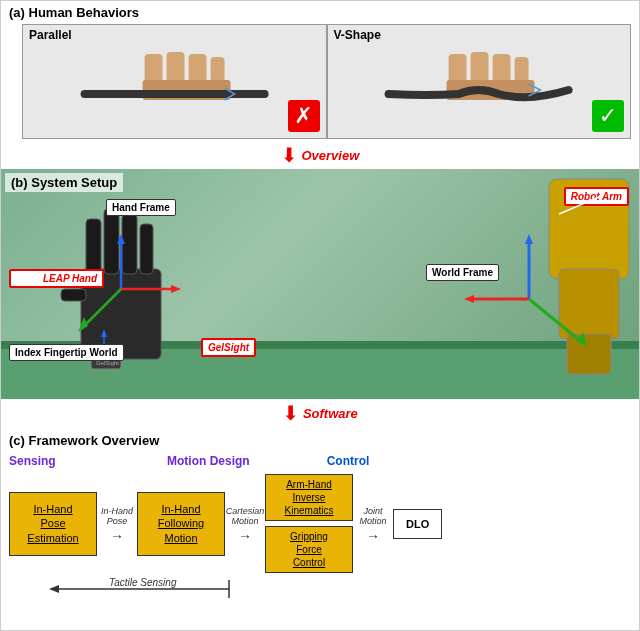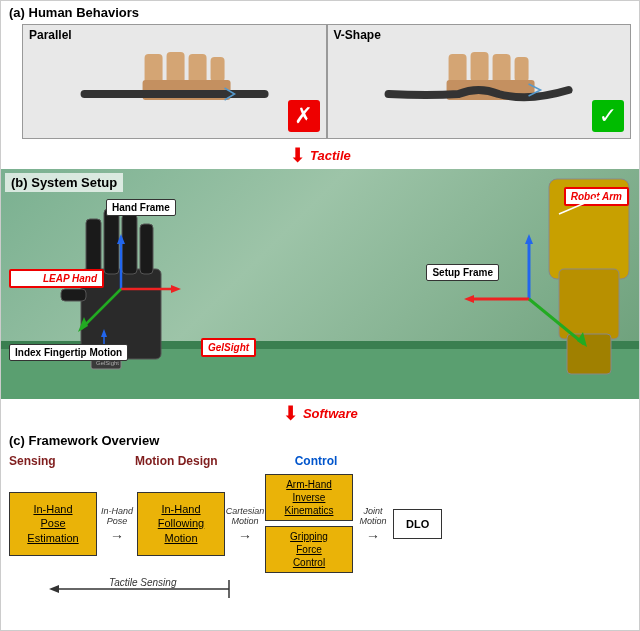--- a/index.html
+++ b/index.html
@@ -162,21 +162,21 @@
     }
     .section-c-title {
       font-size: 13px;
       font-weight: bold;
       margin-bottom: 6px;
     }
 
     .fw-group-label {
       font-size: 12px;
       font-weight: bold;
-      color: #7f1d1d;
+      color: #6d28d9;
       margin-bottom: 4px;
     }
 
     .fw-block {
       border: 1.5px solid #333;
       background: #eab308;
       padding: 4px 8px;
       font-size: 11px;
       text-align: center;
       white-space: nowrap;
@@ -287,21 +287,21 @@
 
           <path d="M150 32 L162 38 L150 44" stroke="#5599cc" stroke-width="1.5" fill="none"></path>
         </svg>
         <div class="behavior-badge badge-check">✓</div>
       </div>
     </div>
   </div>
 
   <div class="arrow-row">
     <span class="arrow-down">⬇</span>
-    <span class="arrow-label">Tactile</span>
+    <span class="arrow-label">Overview</span>
   </div>
 
   <div class="section-b">
     <div class="system-setup-bg">
 
       <div class="green-table"></div>
       <div class="table-surface"></div>
 
       <svg style="position:absolute;right:0;top:0;width:200px;height:220px;" viewBox="0 0 200 220">
 
@@ -350,30 +350,30 @@
     </div>
 
     <div class="section-b-title" style="position:absolute;top:4px;left:4px;background:rgba(255,255,255,0.7);font-size:13px;font-weight:bold;padding:2px 6px;">
       <span>(b) System Setup</span>
     </div>
 
     <div class="sys-label" style="top:30px;left:105px;">
       <span>Hand Frame</span>
     </div>
     <div class="sys-label" style="bottom:38px;left:8px;">
-      <span>Index Fingertip Motion</span>
+      <span>Index Fingertip World</span>
     </div>
     <div class="sys-label-red" style="top:100px;left:8px;padding-left:32px;">
       <span>LEAP Hand</span>
     </div>
     <div class="sys-label-red" style="bottom:42px;left:200px;">
       <span>GelSight</span>
     </div>
     <div class="sys-label" style="top:95px;right:140px;">
-      <span>Setup Frame</span>
+      <span>World Frame</span>
     </div>
     <div class="sys-label-red" style="top:18px;right:10px;">
       <span>Robot Arm</span>
     </div>
 
     <svg style="position:absolute;top:0;right:0;width:200px;height:60px;pointer-events:none;">
       <line x1="160" y1="28" x2="120" y2="45" stroke="#fff" stroke-width="1.5"></line>
     </svg>
   </div>
 
@@ -385,21 +385,21 @@
   <div class="section-c">
     <div class="section-c-title">(c) Framework Overview</div>
 
     <div style="display:flex;flex-direction:column;gap:0;">
 
       <div style="display:flex;align-items:flex-end;margin-bottom:2px;gap:0;">
         <div style="min-width:90px;">
           <div class="fw-group-label">Sensing</div>
         </div>
         <div style="min-width:36px;"></div>
-        <div style="min-width:90px;">
+        <div style="min-width:90px;margin-left:32px;">
           <div class="fw-group-label">Motion Design</div>
         </div>
         <div style="min-width:46px;"></div>
         <div style="min-width:90px;">
           <div class="control-label">Control</div>
         </div>
         <div style="min-width:36px;"></div>
         <div style="min-width:50px;"></div>
       </div>
 

